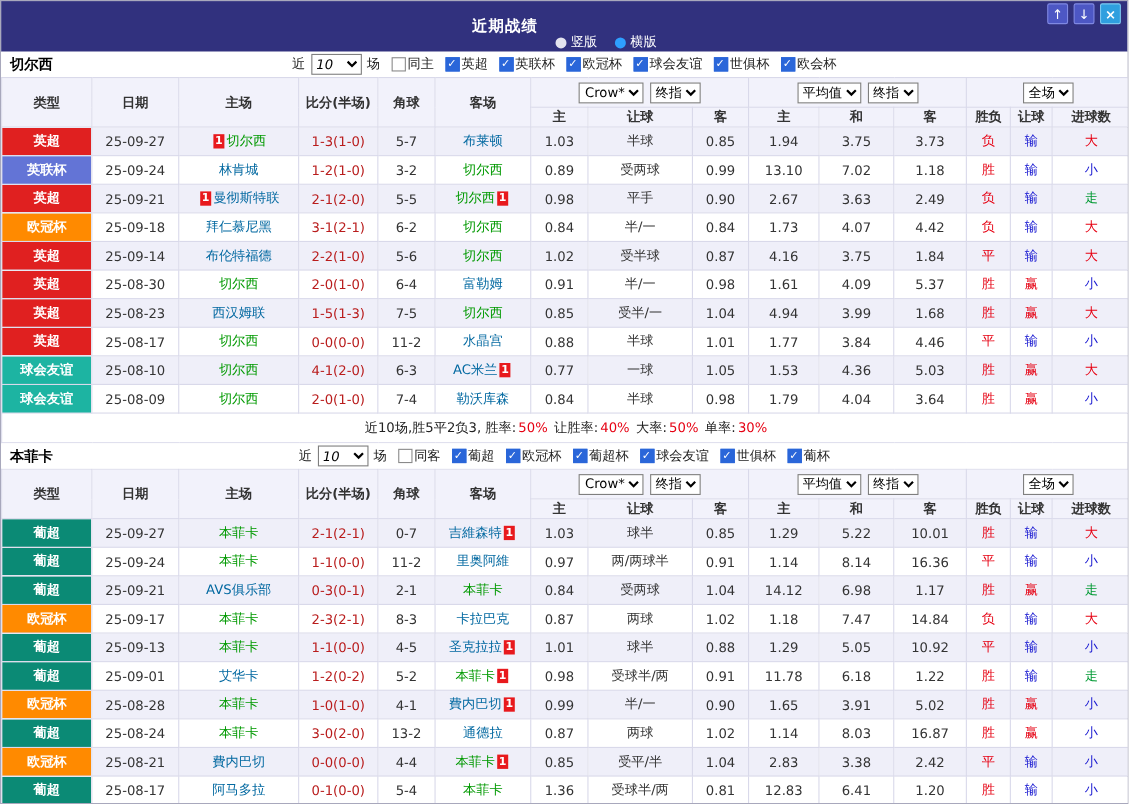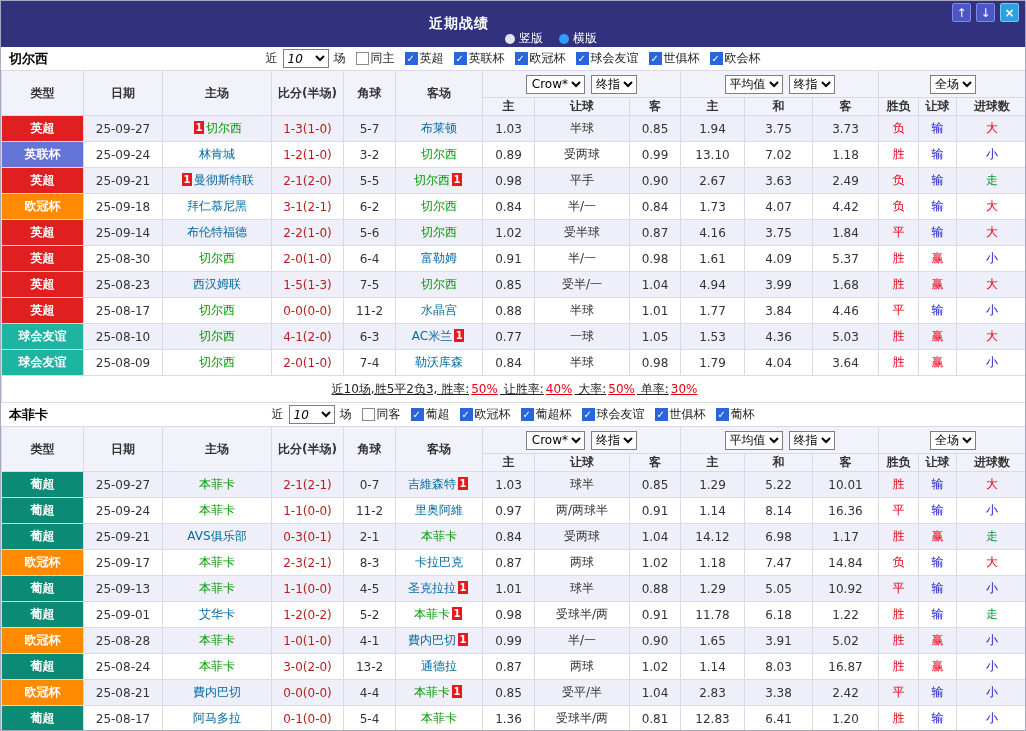--- a/index.html
+++ b/index.html
@@ -41,21 +41,21 @@
   tr.r1 td { background:#ffffff; }
   td.league { color:#fff; font-weight:bold; padding:0; }
   td.score { color:#b91c1c; }
   .team-focus { color:#009900; }
   .team { color:#0369a1; }
   .card { display:inline-block; background:#e8191d; color:#fff; font-size:10px; font-weight:bold; width:10px; height:13px; line-height:13px; margin:0 2px; vertical-align:1px; }
   .c-red { color:#e60012; }
   .c-blue { color:#1515d0; }
   .c-green { color:#009933; }
   td.summary { height:27px; background:#fff; font-size:12px; color:#222; text-align:center; }
-  td.summary span { margin:0 1px;text-decoration:underline; }
+  td.summary span { margin:0 1px; }
 </style>
 </head>
 <body>
 
 <div class="page">
   <div class="titlebar">
     <div class="tb-center">
       <span class="tb-title">近期战绩</span>
       <label class="radio">
         <span class="dot off"></span>

